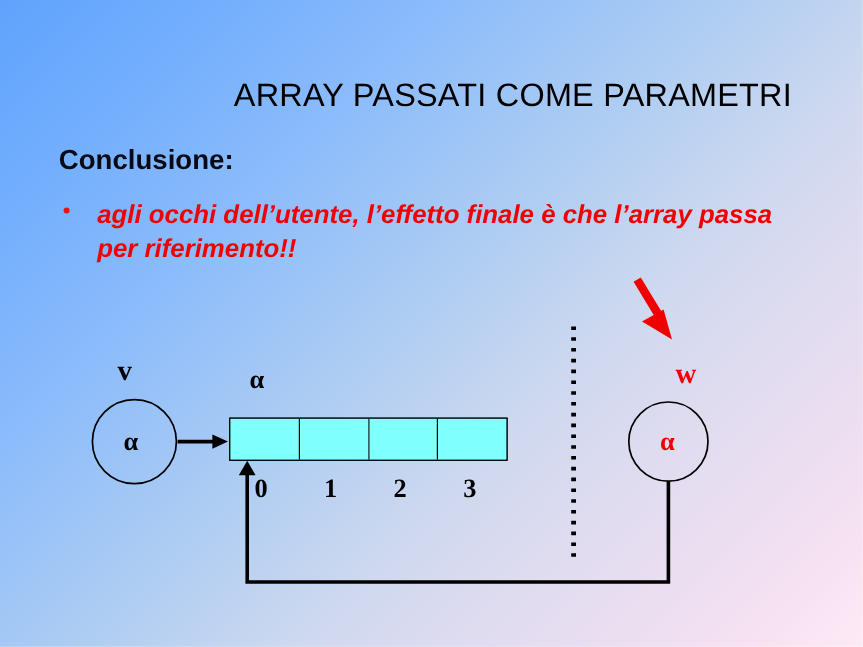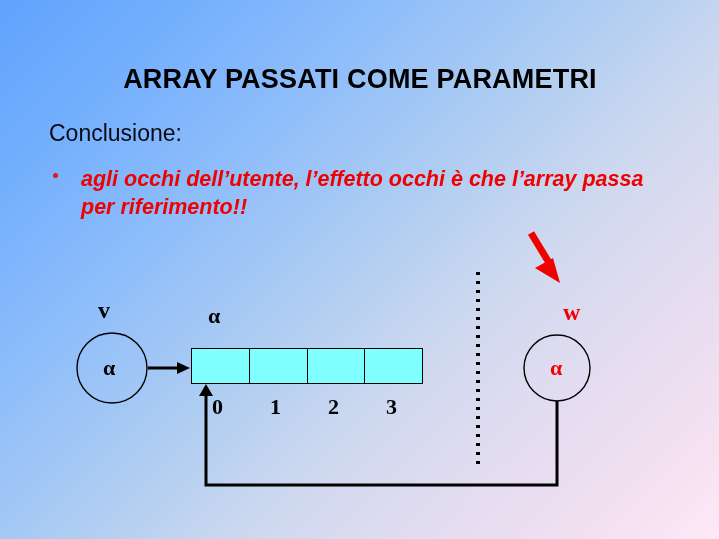--- a/index.html
+++ b/index.html
@@ -28,34 +28,34 @@
         #fdeaf6 100%);
     overflow: hidden;
   }
 
   
   #title {
     position: absolute;
     left: 60px;
     top: 64px;
     width: 600px;
-    text-align: center;
+    text-align: right;
     font-size: 27px;
-    font-weight: bold;
+    font-weight: normal;
     color: #000000;
     letter-spacing: 0.2px;
     white-space: nowrap;
     font-family: "Liberation Sans", sans-serif;
   }
   #subtitle {
     position: absolute;
     left: 49px;
     top: 120px;
     font-size: 23px;
-    font-weight: normal;
+    font-weight: bold;
     color: #0a0a14;
     font-family: "Liberation Sans", sans-serif;
   }
   #bullet-row {
     position: absolute;
     left: 49px;
     top: 165px;
     width: 620px;
   }
   #bullet-dot {
@@ -142,21 +142,21 @@
 
 <div id="slide">
 
   <div id="title">ARRAY PASSATI COME PARAMETRI</div>
 
   <div id="subtitle">Conclusione:</div>
 
   <div id="bullet-row">
     <span id="bullet-dot"></span>
     <div id="bullet-text">
-      <span class="und">agli occhi dell’utente</span><span>, l’effetto occhi è che</span>
+      <span class="und">agli occhi dell’utente</span><span>, l’effetto finale è che</span>
       <span>l’array passa per riferimento!!</span>
     </div>
   </div>
 
   <svg id="diagram" viewBox="0 0 719 539">
 
     <circle cx="112" cy="368" r="35" fill="none" stroke="#000" stroke-width="1.4"></circle>
 
     <line x1="148" y1="368" x2="183" y2="368" stroke="#000" stroke-width="3"></line>
     <polygon points="190,368 177,362 177,374" fill="#000"></polygon>

